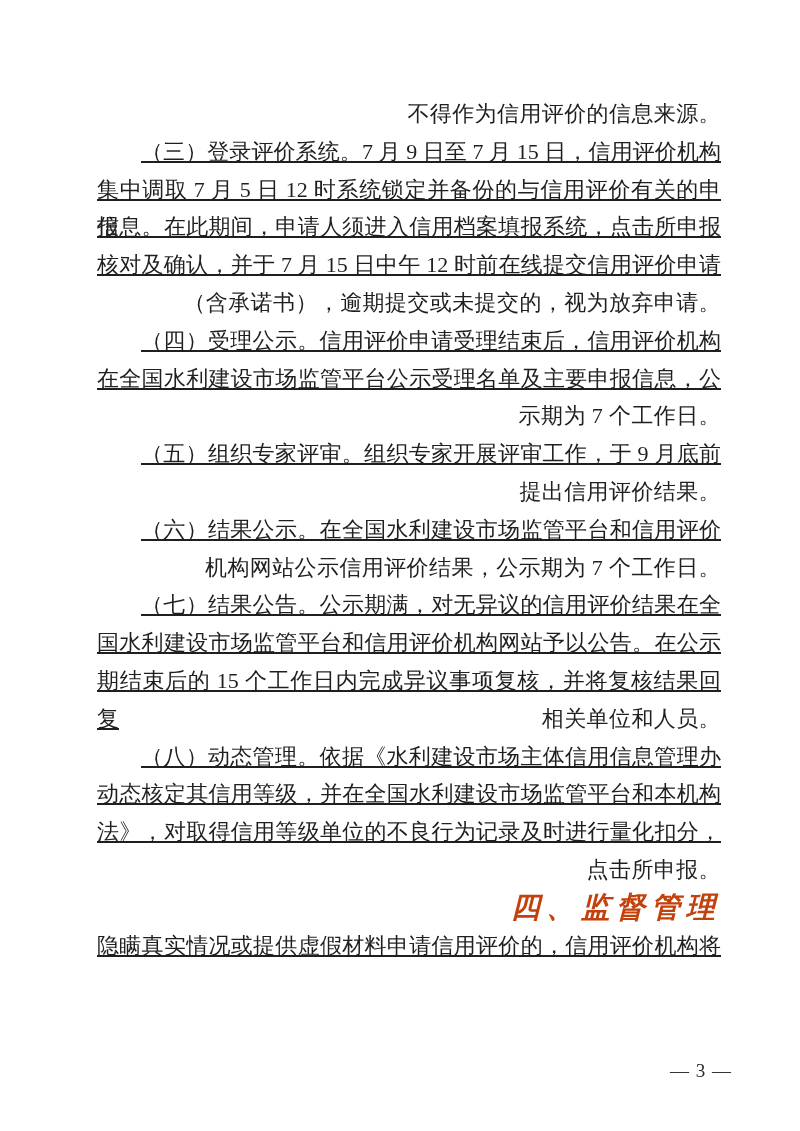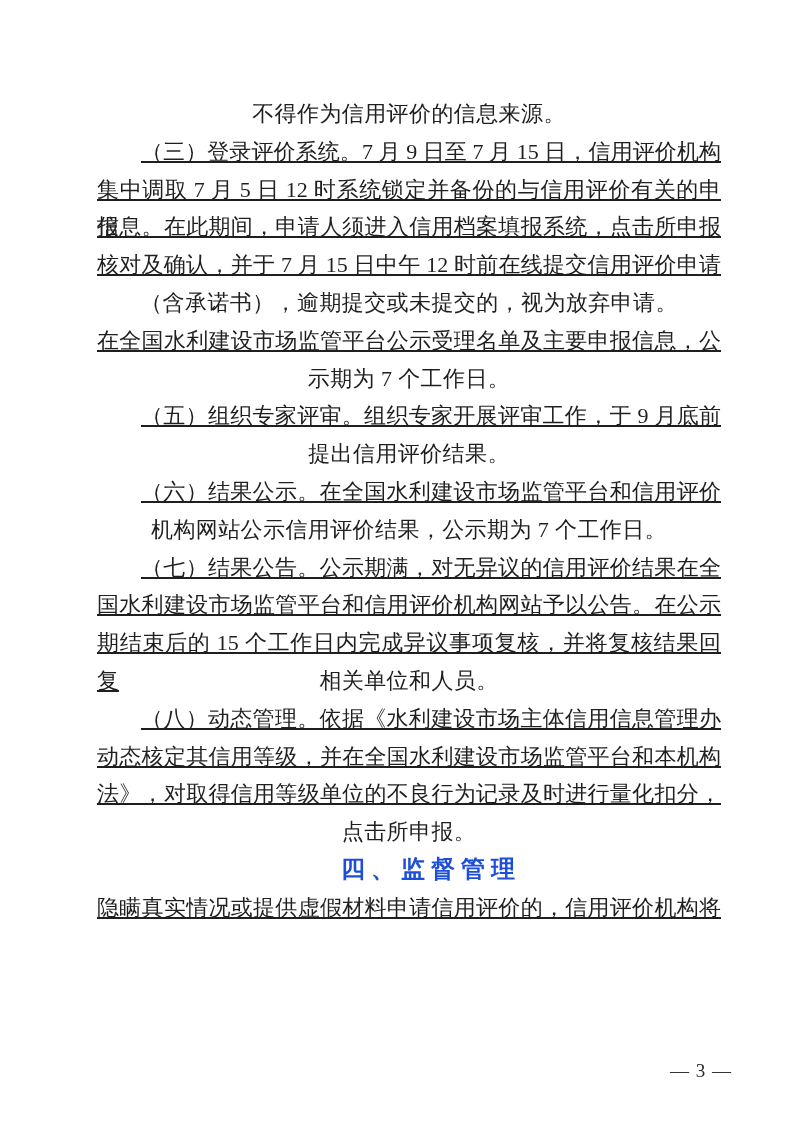--- a/index.html
+++ b/index.html
@@ -22,40 +22,41 @@
     left: 97px;
     right: 79px;
     top: 95px;
   }
   .line {
     font-size: 22px;
     line-height: 37.8px;
     height: 37.8px;
     white-space: nowrap;
     letter-spacing: 0.4px;
-    text-align: center;
+    text-align: right;
   }
   .line.fill {
     white-space: normal;
     text-align: justify;
     text-align-last: justify;
     -moz-text-align-last: justify;
     text-justify: inter-character;
     letter-spacing: 0;
     text-decoration: underline;
   }
   .line.indent {
     text-indent: 44px;
   }
   .line.heading {
     font-family: "DejaVu Sans", "Liberation Sans", sans-serif;
     font-weight: bold;
-    font-size: 24px;
+    font-size: 29px;
     letter-spacing: 6px;
-    color: #1d4ed8;
+    color: #c2410c;
+    font-style: italic;
   }
   .footer {
     position: absolute;
     top: 1060px;
     right: 68px;
     font-size: 19px;
     letter-spacing: 1px;
     color: #2a2a2a;
     font-family: "Liberation Serif", "DejaVu Serif", serif;
   }
@@ -64,20 +65,21 @@
 <body>
 
 <div class="page">
   <div class="doc-body">
     <div class="line">不得作为信用评价的信息来源。</div>
     <div class="line indent fill">（三）登录评价系统。7 月 9 日至 7 月 15 日，信用评价机构</div>
     <div class="line fill">集中调取 7 月 5 日 12 时系统锁定并备份的与信用评价有关的申报</div>
     <div class="line fill">信息。在此期间，申请人须进入信用档案填报系统，点击所申报</div>
     <div class="line fill">核对及确认，并于 7 月 15 日中午 12 时前在线提交信用评价申请</div>
     <div class="line">（含承诺书），逾期提交或未提交的，视为放弃申请。</div>
+    <div class="line indent fill">（四）受理公示。信用评价申请受理结束后，信用评价机构</div>
     <div class="line fill">在全国水利建设市场监管平台公示受理名单及主要申报信息，公</div>
     <div class="line">示期为 7 个工作日。</div>
     <div class="line indent fill">（五）组织专家评审。组织专家开展评审工作，于 9 月底前</div>
     <div class="line">提出信用评价结果。</div>
     <div class="line indent fill">（六）结果公示。在全国水利建设市场监管平台和信用评价</div>
     <div class="line">机构网站公示信用评价结果，公示期为 7 个工作日。</div>
     <div class="line indent fill">（七）结果公告。公示期满，对无异议的信用评价结果在全</div>
     <div class="line fill">国水利建设市场监管平台和信用评价机构网站予以公告。在公示</div>
     <div class="line fill">期结束后的 15 个工作日内完成异议事项复核，并将复核结果回复</div>
     <div class="line">相关单位和人员。</div>

